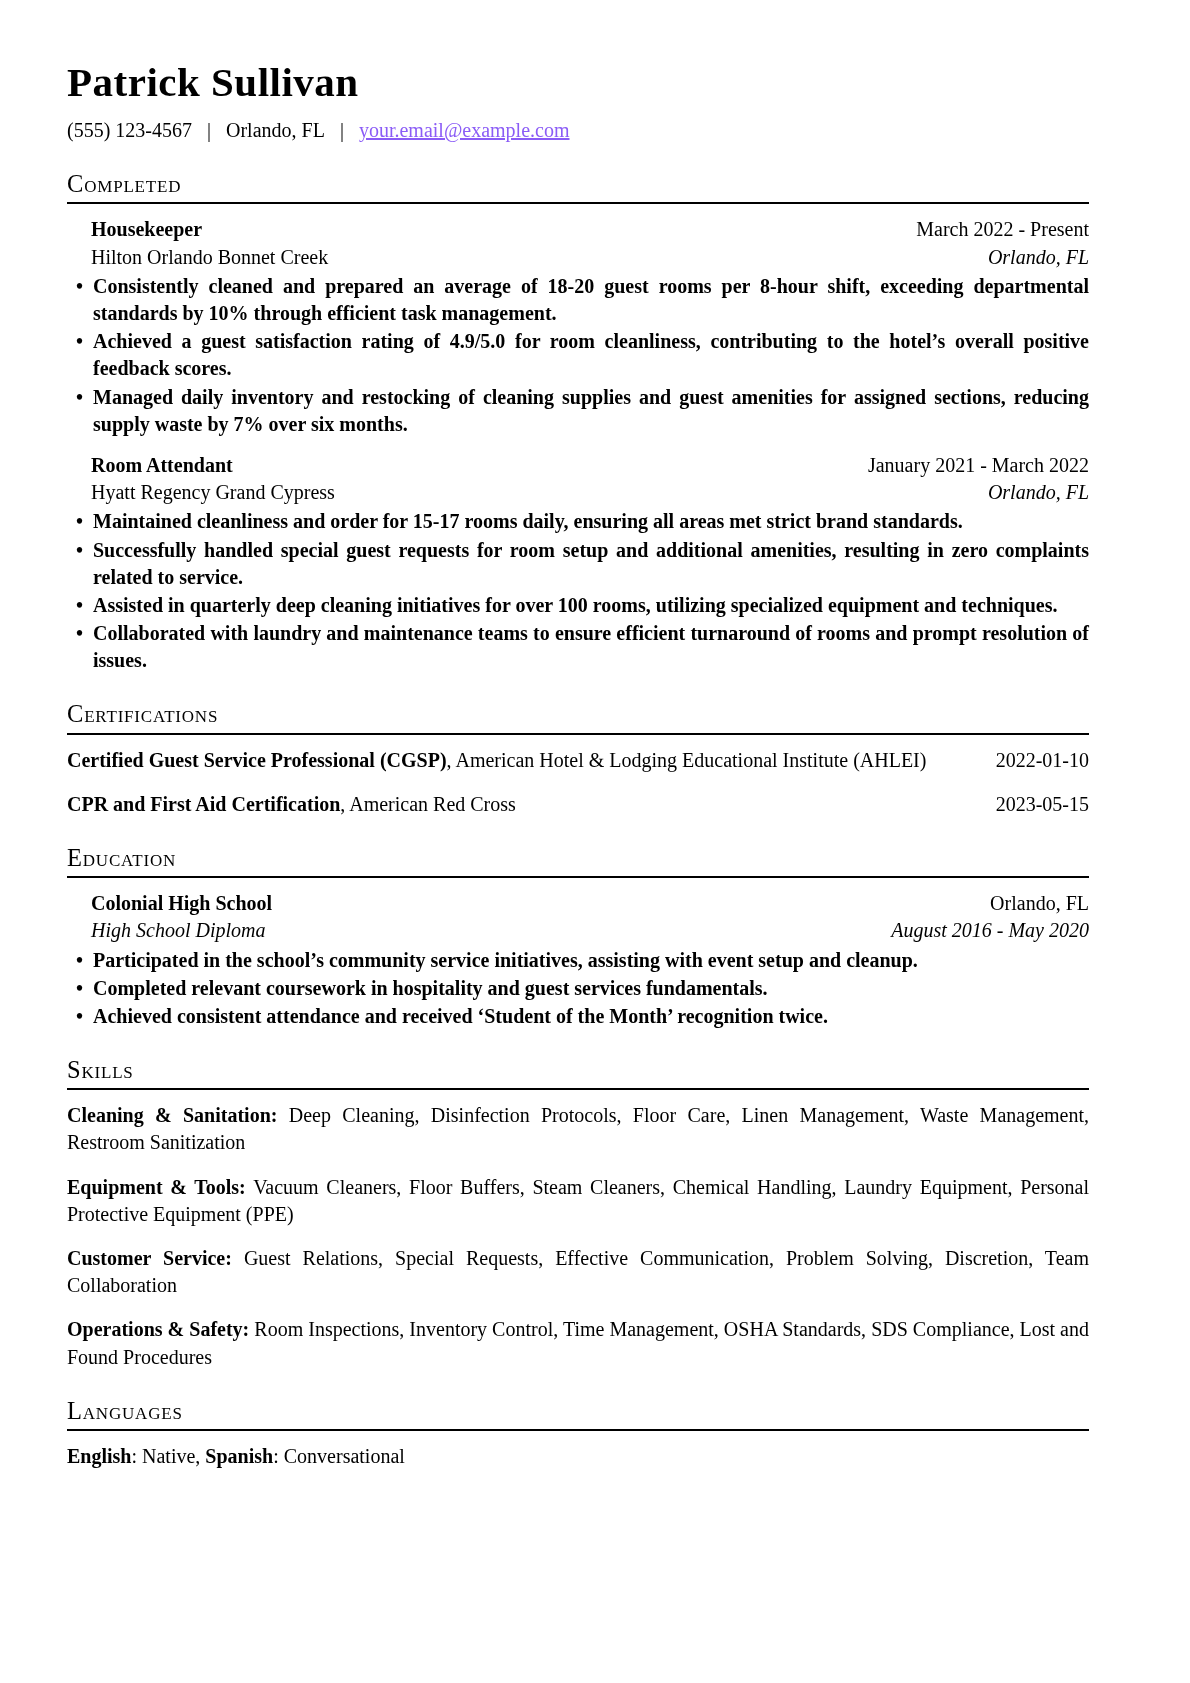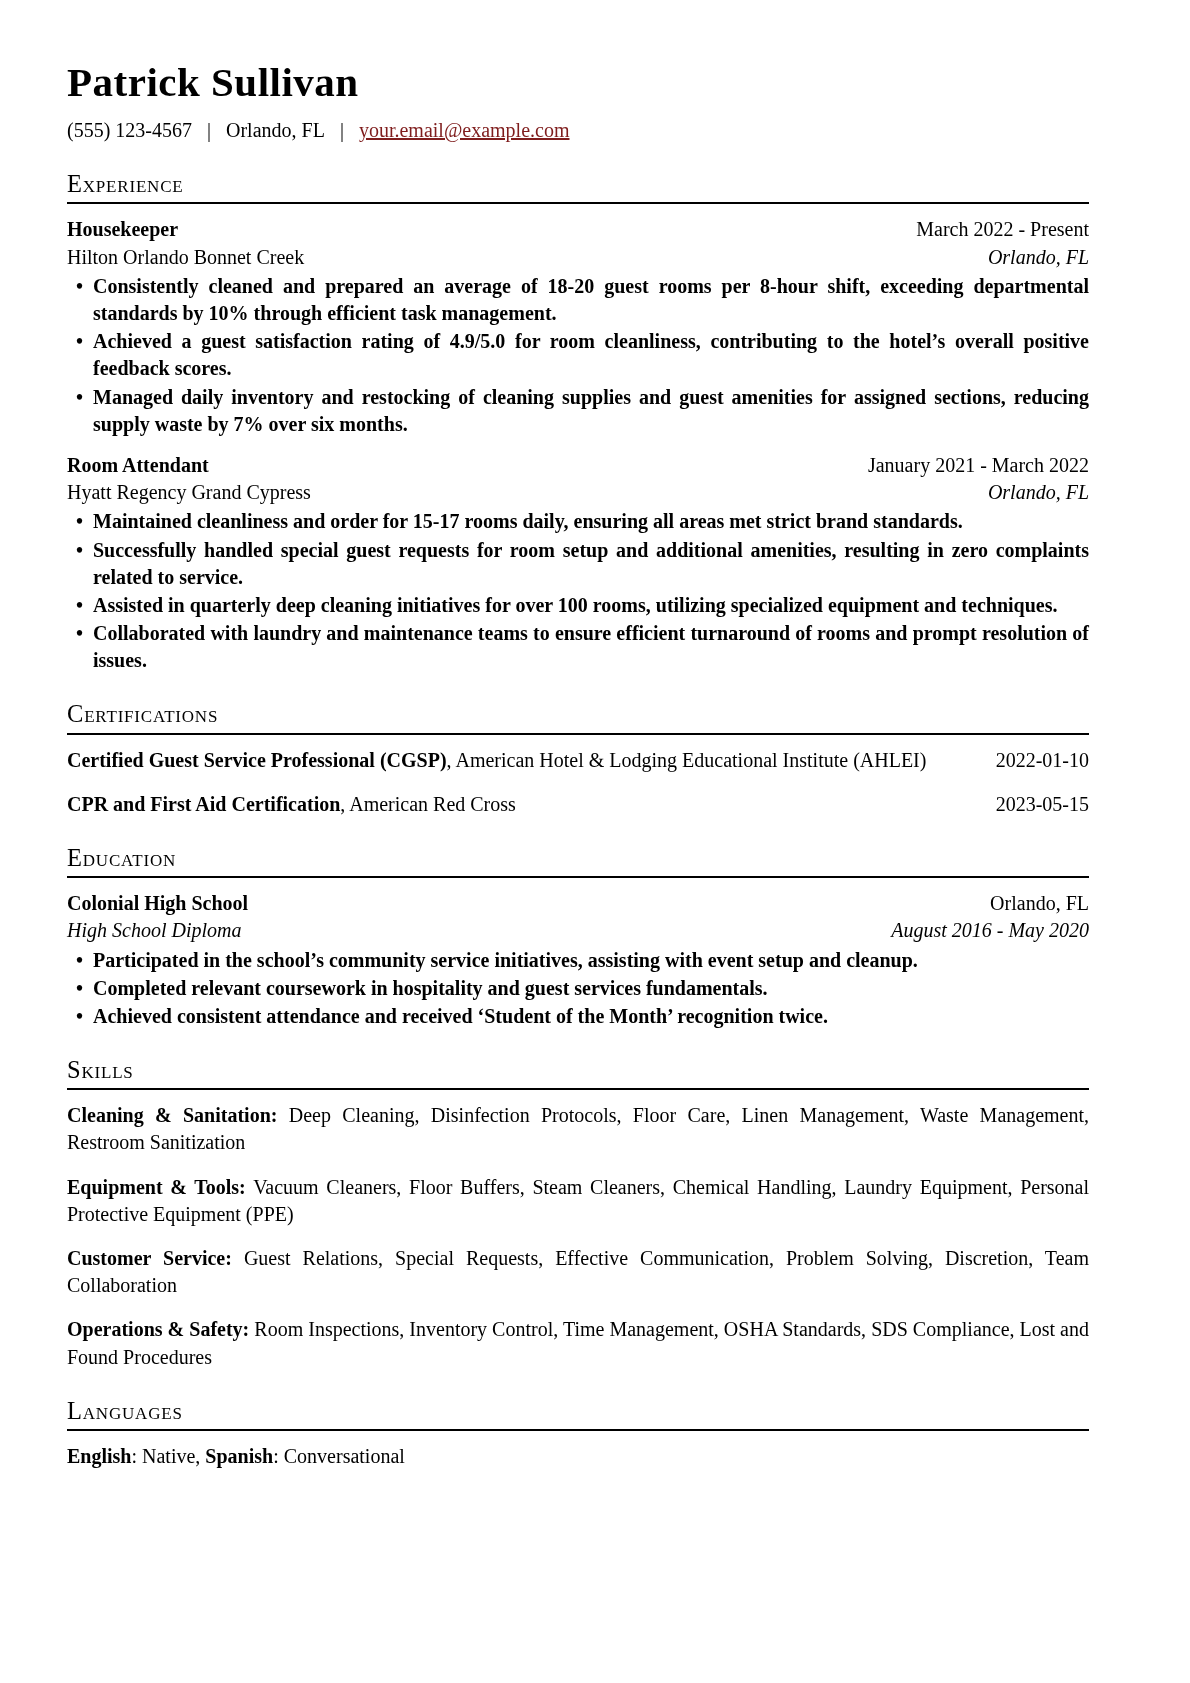--- a/index.html
+++ b/index.html
@@ -28,40 +28,41 @@
   }
   .contact {
     font-size: 20px;
     margin: 0 0 4px 0;
   }
   .contact .sep {
     display: inline-block;
     margin: 0 15px;
   }
   .contact a.email {
-    color: #7f1d1d;
+    color: #8b5cf6;
     text-decoration: underline;
     cursor: pointer;
   }
   
   h2.sec-title {
     font-variant: small-caps;
     font-weight: normal;
     font-size: 24.5px;
     letter-spacing: 0.8px;
     margin: 26px 0 12px 0;
     padding-bottom: 4px;
     border-bottom: 2.5px solid #000000;
     line-height: 1.15;
   }
   
   .row {
     display: flex;
     justify-content: space-between;
     align-items: center;
+    margin-left: 24px;
   }
   .b { font-weight: bold; }
   .i { font-style: italic; }
   .nowrap { white-space: nowrap; padding-left: 14px; font-family: Liberation Serif, serif; }
   
   ul.bullets {
     list-style: none;
     margin: 2px 0 14px 0;
     padding: 0;
     font-weight: bold;
@@ -106,21 +107,21 @@
 <div class="page">
 
   <header>
     <h1 class="name">Patrick Sullivan</h1>
     <div class="contact">
       <span>(555) 123-4567</span><span class="sep">|</span><span>Orlando, FL</span><span class="sep">|</span><a class="email">your.email@example.com</a>
     </div>
   </header>
 
   <section>
-    <h2 class="sec-title">Experience</h2>
+    <h2 class="sec-title">Completed</h2>
     <div>
         <div class="job">
     <div class="row">
       <span class="b">Housekeeper</span>
       <span class="nowrap">March 2022 - Present</span>
     </div>
     <div class="row">
       <span>Hilton Orlando Bonnet Creek</span>
       <span class="i nowrap">Orlando, FL</span>
     </div>

